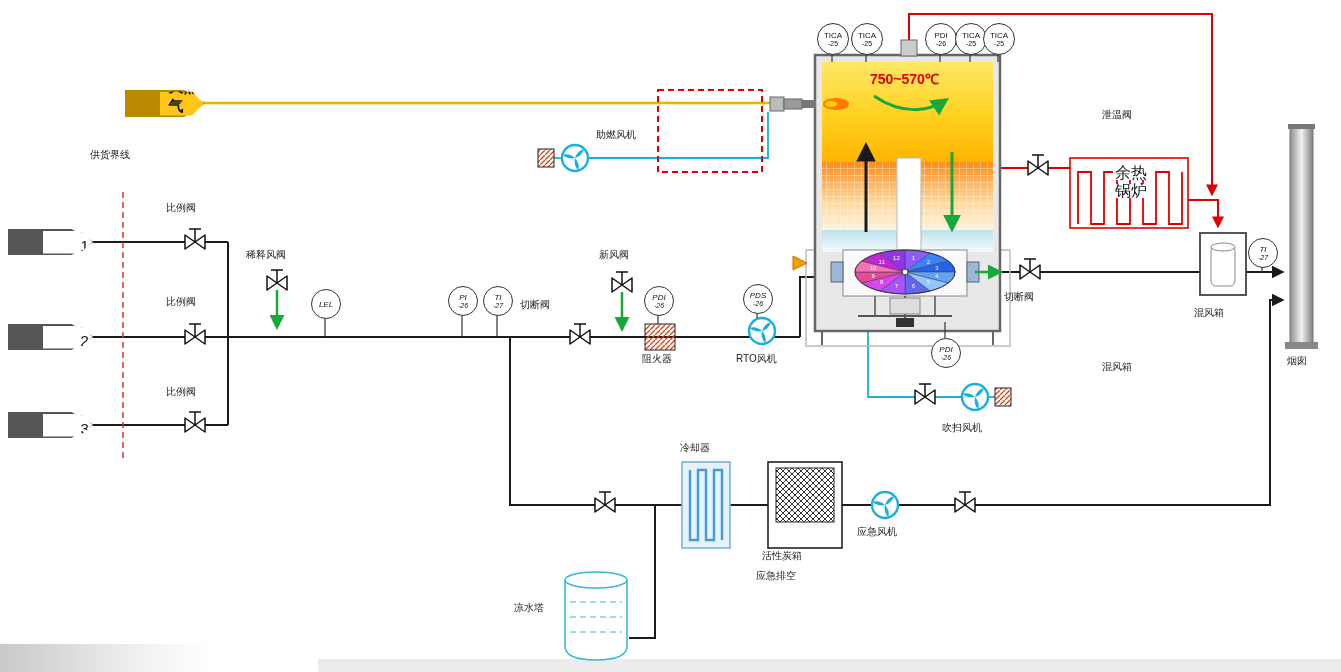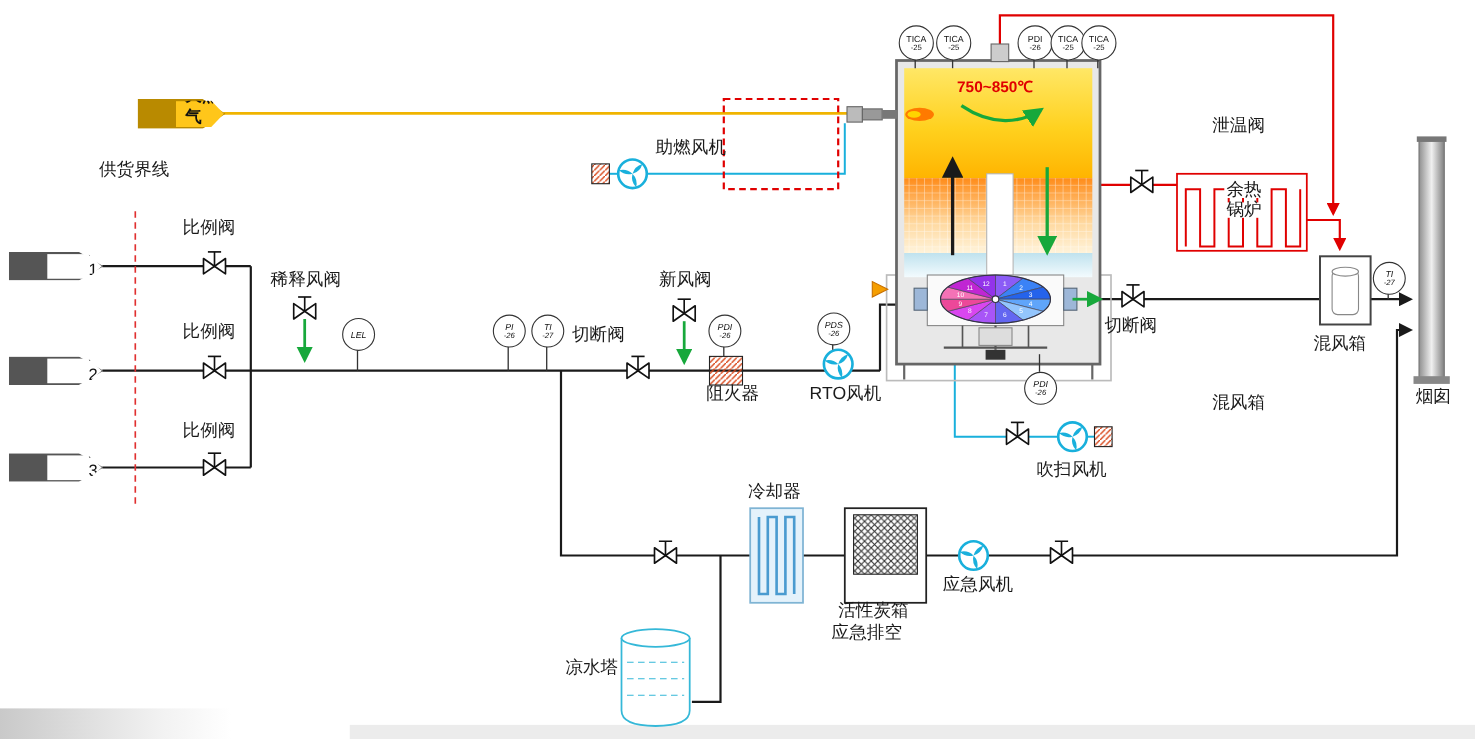--- a/index.html
+++ b/index.html
@@ -1,19 +1,19 @@
 <!DOCTYPE html>
 <html><head>
 <meta charset="utf-8">
 <style>
   html,body{margin:0;padding:0;background:#fff;}
   .canvas{position:relative;width:1341px;height:672px;background:#fff;overflow:hidden;
           font-family:"Liberation Sans",sans-serif;}
   svg{position:absolute;left:0;top:0;}
-  .lbl{position:absolute;font-size:16px;color:#1a1a1a;white-space:nowrap;line-height:14px;}
+  .lbl{position:absolute;font-size:10px;color:#1a1a1a;white-space:nowrap;line-height:14px;}
   .lbl.red{color:#e00000;font-weight:bold;}
   .lbl.temp{font-size:14px;}
   .lbl.boiler{background:#fff;padding:0 2px;font-size:16px;}
   .burner-box-text{position:absolute;left:660px;top:100px;width:100px;text-align:center;
      color:#e00000;font-weight:bold;font-size:15px;line-height:22px;}
   .burner-box-text span{display:block;}
   .bubble{position:absolute;background:#fff;border:1.4px solid #333;border-radius:50%;
      display:flex;flex-direction:column;align-items:center;justify-content:center;color:#111;}
   .bubble.s28{width:28px;height:28px;font-style:italic;}
   .bubble.s30{width:30px;height:30px;}
@@ -312,21 +312,21 @@
   <div class="lbl" style="left:90px;top:148px">供货界线</div>
   <div class="lbl" style="left:166px;top:201px">比例阀</div>
   <div class="lbl" style="left:166px;top:295px">比例阀</div>
   <div class="lbl" style="left:166px;top:385px">比例阀</div>
   <div class="lbl" style="left:246px;top:248px">稀释风阀</div>
   <div class="lbl" style="left:520px;top:298px">切断阀</div>
   <div class="lbl" style="left:599px;top:248px">新风阀</div>
   <div class="lbl" style="left:642px;top:352px">阻火器</div>
   <div class="lbl" style="left:736px;top:352px">RTO风机</div>
   <div class="lbl" style="left:596px;top:128px">助燃风机</div>
-  <div class="lbl red temp" style="left:870px;top:72px">750~850℃</div>
+  <div class="lbl red temp" style="left:870px;top:72px">750~570℃</div>
   <div class="lbl" style="left:1102px;top:108px">泄温阀</div>
   <div class="lbl boiler" style="left:1113px;top:166px">余热</div>
   <div class="lbl boiler" style="left:1113px;top:184px">锅炉</div>
   <div class="lbl" style="left:1004px;top:290px">切断阀</div>
   <div class="lbl" style="left:942px;top:421px">吹扫风机</div>
   <div class="lbl" style="left:1102px;top:360px">混风箱</div>
   <div class="lbl" style="left:1194px;top:306px">混风箱</div>
   <div class="lbl" style="left:1287px;top:354px">烟囱</div>
   <div class="lbl" style="left:680px;top:441px">冷却器</div>
   <div class="lbl" style="left:762px;top:549px">活性炭箱</div>

